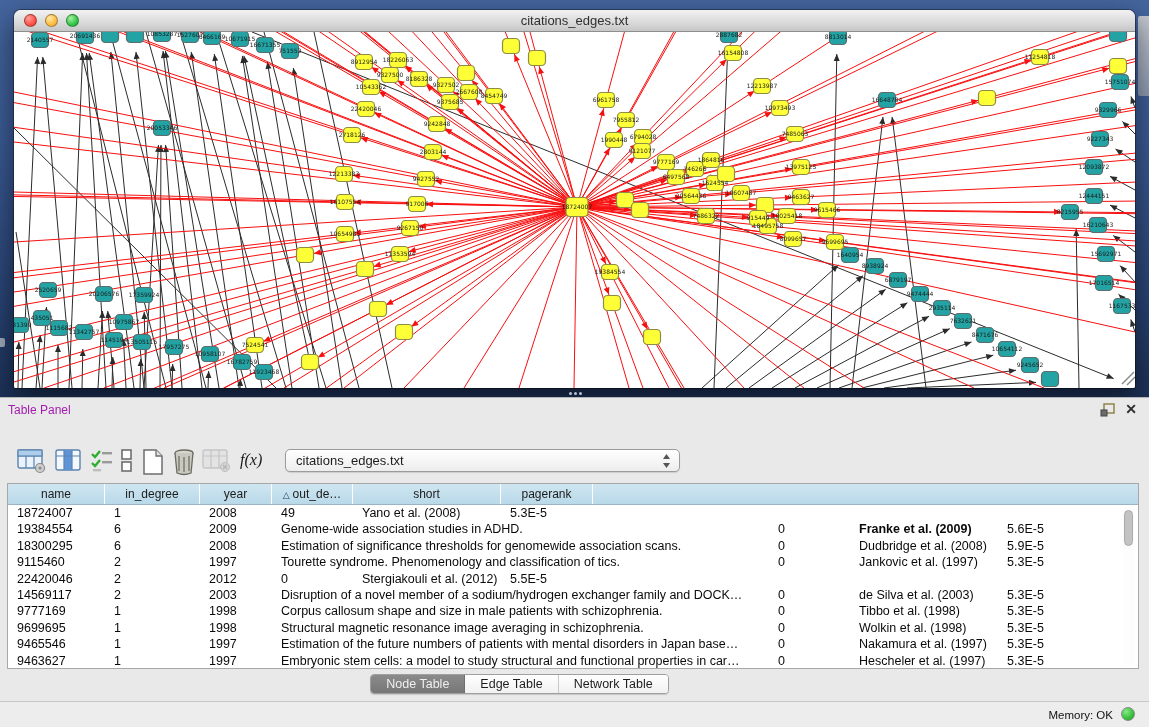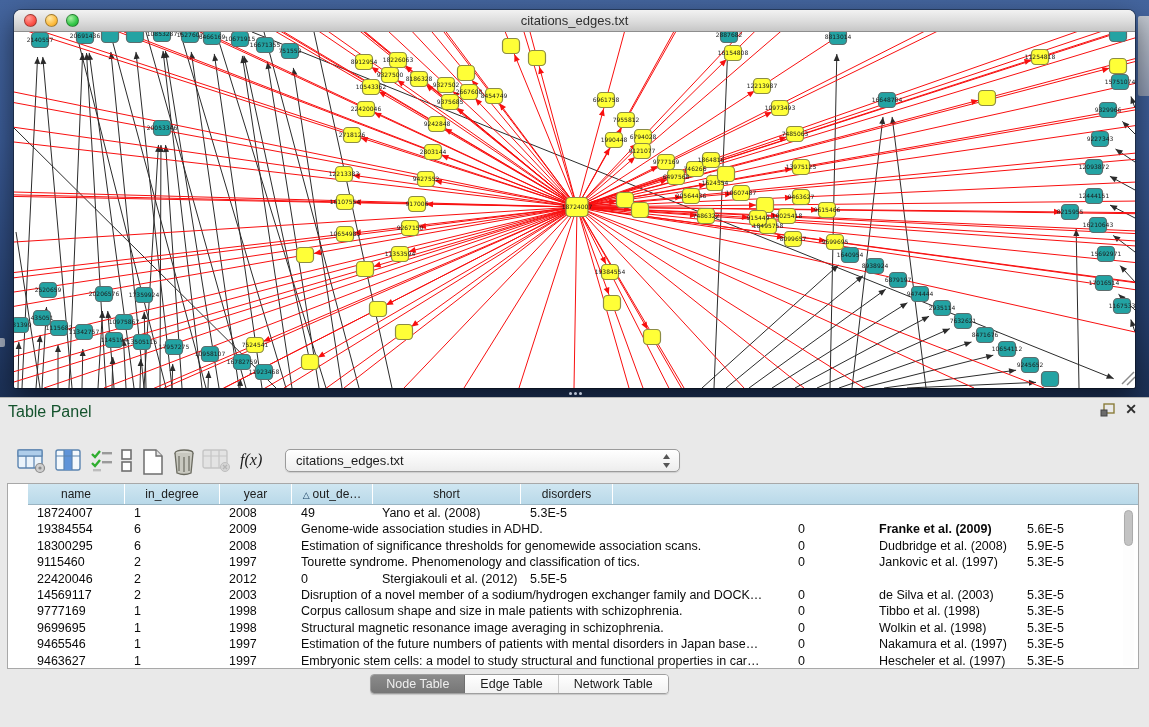--- a/index.html
+++ b/index.html
@@ -32,36 +32,36 @@
   .net-canvas svg{display:block;}
 
   .splitter{position:absolute;left:567px;top:390px;width:16px;height:6px;
             display:flex;align-items:center;justify-content:center;gap:2px;}
   .splitter i{width:3px;height:3px;background:#b9c2d4;border-radius:50%;}
 
   
   .table-panel{position:absolute;left:0;top:397px;width:1149px;height:330px;
                background:#e9e9e9;border-top:1px solid #b5b5b5;}
   .panel-header{position:relative;height:24px;}
-  .panel-title{position:absolute;left:8px;top:5px;font-size:16px;color:#14532d;}
+  .panel-title{position:absolute;left:8px;top:5px;font-size:12px;color:#a21caf;}
   .float-icon{position:absolute;right:34px;top:5px;width:15px;height:14px;}
   .close-icon{position:absolute;right:12px;top:4px;font-size:14px;font-weight:bold;color:#2e2e2e;line-height:14px;}
 
   .toolbar{position:absolute;left:0;top:24px;width:1149px;height:58px;}
   .tb-icon{position:absolute;top:26px;cursor:default;}
   .combo{position:absolute;left:285px;top:27px;width:395px;height:23px;
          background:linear-gradient(180deg,#ffffff,#ededed);
          border:1px solid #9b9b9b;border-radius:5px;
          font-size:13px;color:#1c1c1c;line-height:21px;padding-left:10px;
          box-shadow:0 1px 1px rgba(0,0,0,.12);}
   .combo-arrows{position:absolute;right:7px;top:2px;width:11px;height:18px;}
   .combo-arrows svg{display:block;}
 
   .datatable{position:absolute;left:7px;top:85px;width:1132px;height:186px;
-             background:#fff;border:1px solid #a8a8a8;overflow:hidden;padding-left:20px;}
+             background:#fff;border:1px solid #a8a8a8;overflow:hidden;}
   .thead{display:flex;height:21px;background:linear-gradient(180deg,#cfe6f1,#b9d9e9);
          border-bottom:1px solid #9ab4c2;}
   .th{flex:none;font-size:12px;color:#1c1c1c;text-align:center;line-height:20px;
       border-right:1px solid #ffffff;overflow:hidden;white-space:nowrap;}
   .sort-tri{font-size:9px;color:#12395c;margin-right:3px;}
   .trow{display:flex;height:16.4px;background:#fff;}
   .td{flex:none;font-size:12.5px;color:#0a0a0a;line-height:16px;padding-left:9px;
       overflow:hidden;white-space:nowrap;}
   .vscroll{position:absolute;right:4px;top:24px;width:11px;height:158px;background:#fdfdfd;}
   .vthumb{position:absolute;left:1px;top:2px;width:9px;height:36px;background:#c3c3c3;
@@ -689,21 +689,21 @@
       </div>
     </div>
 
     <div class="datatable">
       <div class="thead" id="thead">
           <div class="th" style="width: 97px;">name</div>
           <div class="th" style="width: 95px;">in_degree</div>
           <div class="th" style="width: 72px;">year</div>
           <div class="th" style="width: 81px;"><span class="sort-tri">△</span>out_de…</div>
           <div class="th" style="width: 148px;">short</div>
-          <div class="th" style="width: 92px;">disorders</div>
+          <div class="th" style="width: 92px;">pagerank</div>
         </div>
       <div id="tbody">
           <div class="trow">
             <div class="td" style="width: 97px;">18724007</div>
             <div class="td" style="width: 95px;">1</div>
             <div class="td" style="width: 72px;">2008</div>
             <div class="td" style="width: 81px;">49</div>
             <div class="td" style="width: 148px;">Yano et al. (2008)</div>
             <div class="td" style="width: 92px;">5.3E-5</div>
           </div>
@@ -794,14 +794,18 @@
     </div>
 
     <div class="tabs">
       <div class="seg" id="segtabs">
           <div class="seg-btn active">Node Table</div>
           <div class="seg-btn">Edge Table</div>
           <div class="seg-btn">Network Table</div>
         </div>
     </div>
 
+    <div class="statusbar">
+      <span class="mem">Memory: OK</span>
+      <span class="mem-dot"></span>
+    </div>
   </div>
 </div>
 
 </body></html>

